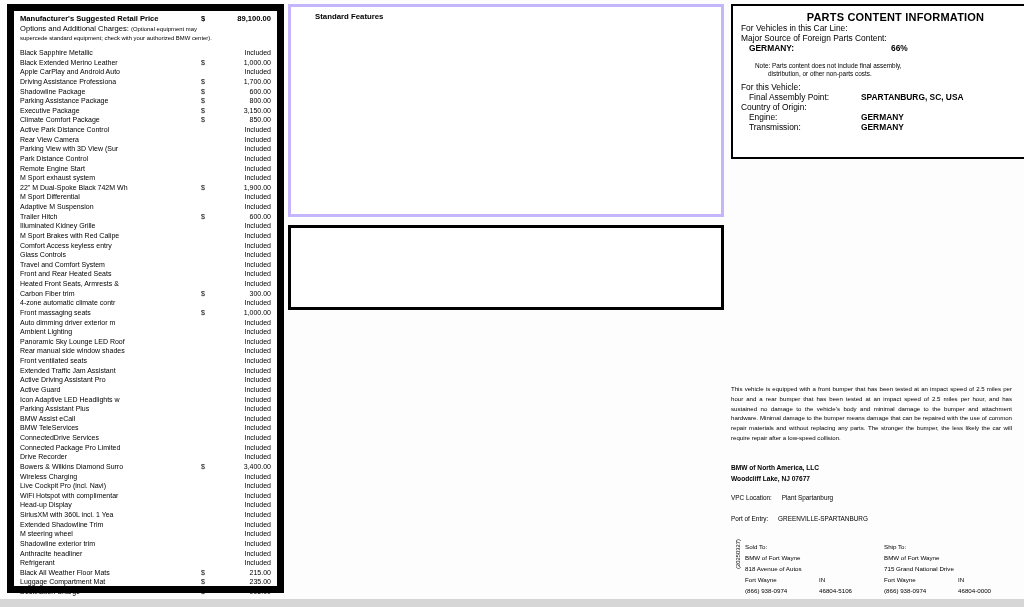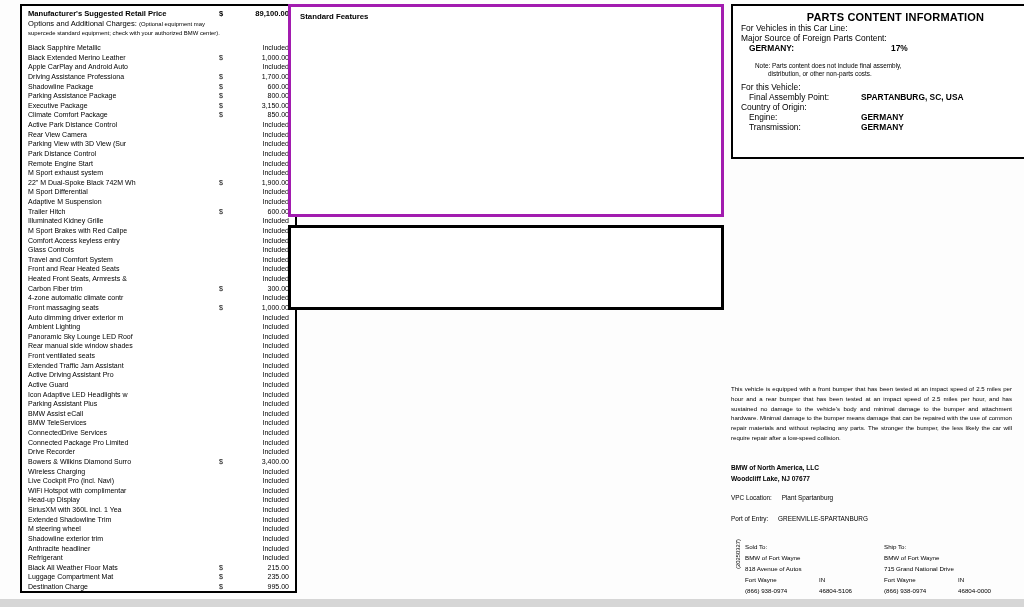--- a/index.html
+++ b/index.html
@@ -1,40 +1,40 @@
 <!DOCTYPE html>
 <html><head>
 <meta charset="utf-8">
 <style>
   * { margin:0; padding:0; box-sizing:border-box; }
   html,body { width:1024px; height:607px; background:#ffffff; overflow:hidden;
               font-family:"Liberation Sans", sans-serif; color:#000; }
   .page { position:relative; width:1024px; height:607px; background:#fdfdfd; }
 
   
-  .left-panel { position:absolute; left:20px; top:4px; width:277px; height:589px;
-                border:2px solid #000000; background:#fff; padding:3px 6px 4px 6px; }
+  .left-panel { position:absolute; left:7px; top:4px; width:277px; height:589px;
+                border:7px solid #000000; background:#fff; padding:3px 6px 4px 6px; }
   .price-row { display:flex; align-items:baseline; }
   .price-label { flex:1 1 auto; white-space:nowrap; overflow:hidden; }
   .price-cur { width:14px; flex:0 0 auto; }
   .price-amt { width:56px; flex:0 0 auto; text-align:right; white-space:nowrap; }
   .msrp { font-weight:bold; font-size:7.6px; line-height:9.5px; }
   .opt-hdr-line { font-size:7.6px; line-height:9.5px; white-space:nowrap; }
   .opt-hdr-line .bold { font-weight:normal; }
   .opt-hdr-line .fine, .fine-line { font-weight:normal; font-size:5.9px; }
   .fine-line { line-height:8px; white-space:nowrap; }
   #options-list { margin-top:6px; }
   .opt-row { display:flex; align-items:baseline; font-size:7px; line-height:9.62px; }
   .opt-row .price-label { font-size:7px; }
   .vin-overlay { position:absolute; left:7px; bottom:5px; font-size:13px; font-weight:bold;
                  letter-spacing:.4px; white-space:nowrap; }
 
   
   .std-features-box { position:absolute; left:288px; top:4px; width:436px; height:213px;
-                      border:3px solid #a21caf; background:#fff; padding:5px 9px; }
+                      border:3px solid #c4b5fd; background:#fff; padding:5px 24px; }
   .std-features-title { font-weight:bold; font-size:7.8px; }
   .empty-box { position:absolute; left:288px; top:225px; width:436px; height:85px;
                border:3px solid #000; background:#fff; }
 
   
   .parts-box { position:absolute; left:731px; top:4px; width:329px; height:155px;
                border:2px solid #000; background:#fff; padding:5px 8px 0 8px; font-size:8.4px; }
   .parts-title { text-align:center; font-weight:bold; font-size:11px; letter-spacing:.2px; }
   .pc-line { line-height:10px; white-space:nowrap; }
   .pc-row { position:relative; line-height:10px; padding-left:8px; white-space:nowrap; }
@@ -375,21 +375,21 @@
     <div class="std-features-title">Standard Features</div>
   </section>
   <section class="empty-box"></section>
 
   <section class="parts-box">
     <div class="parts-title">PARTS CONTENT INFORMATION</div>
     <div class="pc-line">For Vehicles in this Car Line:</div>
     <div class="pc-line">Major Source of Foreign Parts Content:</div>
     <div class="pc-row">
       <span class="pc-bold">GERMANY:</span>
-      <span class="pc-val v-de">17%</span>
+      <span class="pc-val v-de">66%</span>
     </div>
     <div class="pc-note">
       <div class="n1">Note: Parts content does not include final assembly,</div>
       <div class="n2">distribution, or other non-parts costs.</div>
     </div>
     <div class="pc-line">For this Vehicle:</div>
     <div class="pc-row">
       <span>Final Assembly Point:</span>
       <span class="pc-val v-fa">SPARTANBURG, SC, USA</span>
     </div>

